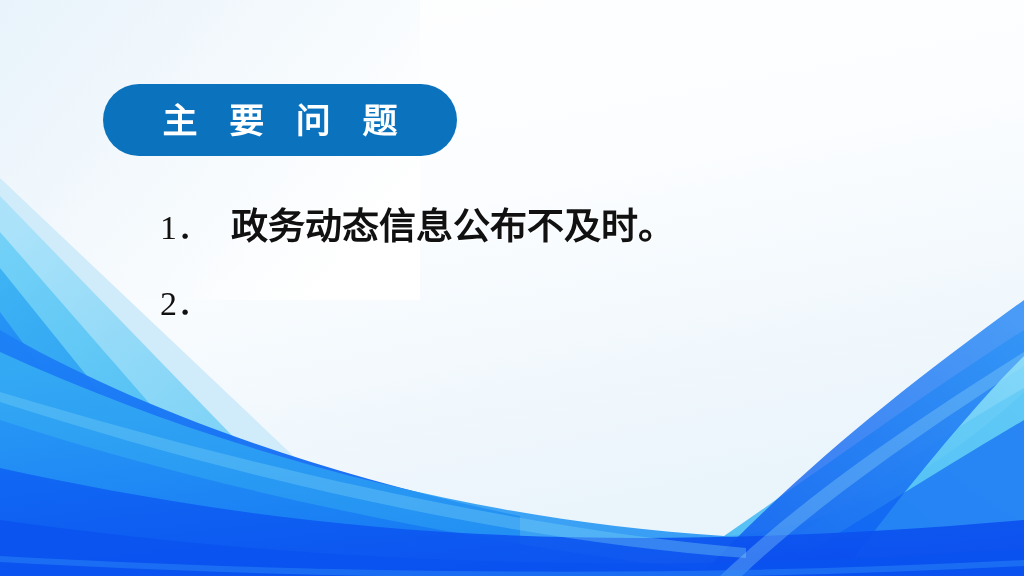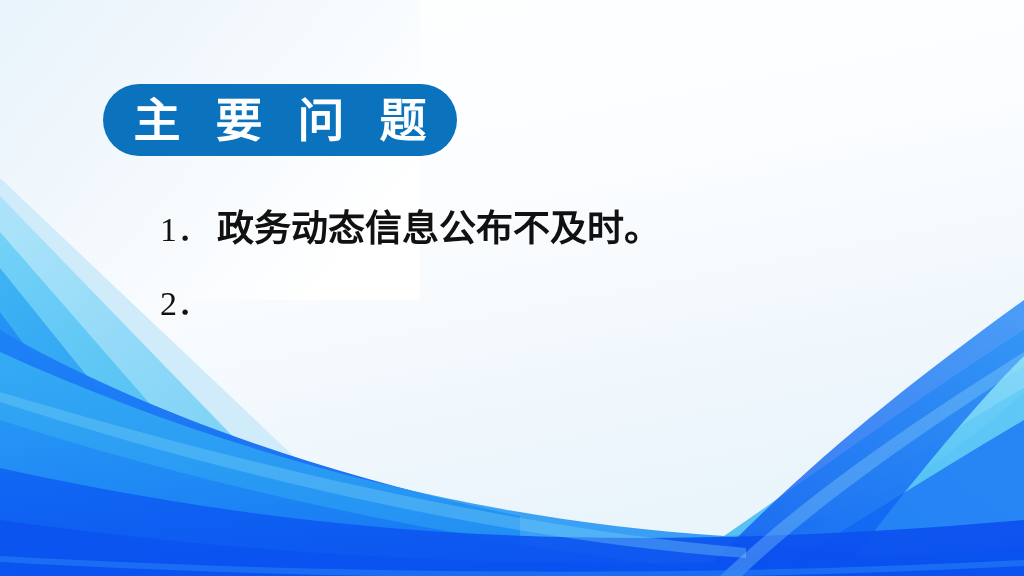--- a/index.html
+++ b/index.html
@@ -38,21 +38,21 @@
     height: 72px;
     border-radius: 36px;
     background: #0b72bd;
     display: flex;
     align-items: center;
     justify-content: center;
     box-sizing: border-box;
   }
   .title-pill-text {
     color: #ffffff;
-    font-size: 47px;
+    font-size: 35px;
     font-weight: 700;
     letter-spacing: 11px;
     text-indent: 11px;
     line-height: 1;
     font-family: "Liberation Sans", "DejaVu Sans", sans-serif;
     white-space: nowrap;
   }
 
   
   .body-list {
@@ -72,27 +72,27 @@
     margin-top: 31px;
   }
   .item-number {
     font-family: "Liberation Serif", "DejaVu Serif", serif;
     font-size: 34px;
     line-height: 1.25;
     color: #111111;
     flex: 0 0 auto;
   }
   .item-text {
-    font-family: Liberation Serif, serif;
+    font-family: Liberation Mono, monospace;
     font-size: 37px;
     font-weight: 600;
     line-height: 1.25;
     color: #111111;
     flex: 0 0 auto;
-    margin-left: 6px;
+    margin-left: 20px;
   }
 </style>
 </head>
 <body>
 
 <div class="slide">
 
   <svg class="bg-art" viewBox="0 0 1024 576" preserveAspectRatio="none">
     <defs>
       <linearGradient id="gBase" x1="0" y1="0" x2="0.35" y2="1">

